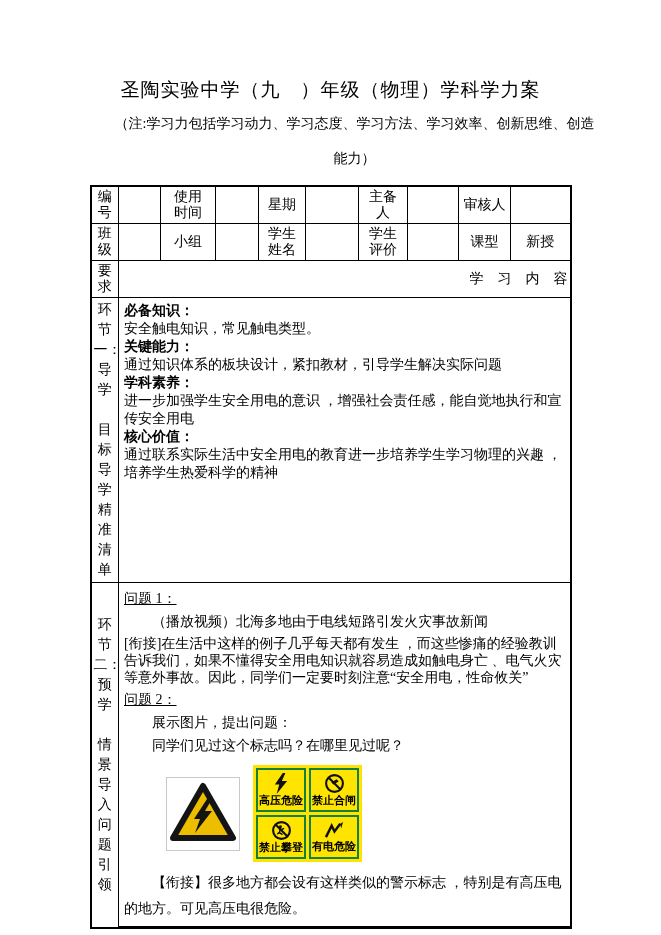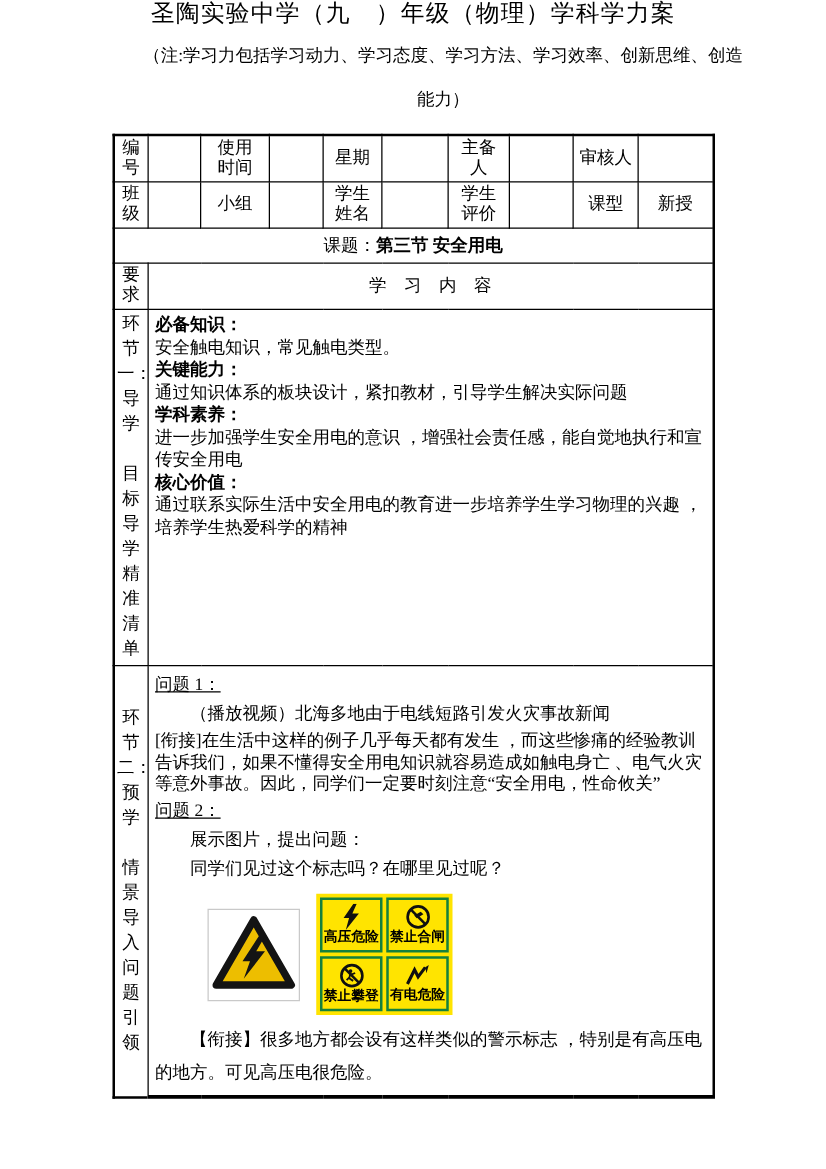--- a/index.html
+++ b/index.html
@@ -2,34 +2,34 @@
 <html><head>
 <meta charset="utf-8">
 <style>
   * { margin:0; padding:0; box-sizing:border-box; }
   html,body { background:#ffffff; }
   body {
     width:661px; height:935px;
     font-family:"Liberation Serif","DejaVu Serif",serif;
     color:#000;
   }
-  .page { width:661px; height:935px; overflow:hidden; }
+  .page { width:661px; height:935px; padding-top:78px; overflow:hidden; }
   .doc-title { text-align:center; font-size:19px; line-height:24px; letter-spacing:1px; }
   .doc-note { text-align:center; font-size:14px; line-height:35px; margin-top:4px; white-space:pre-line;margin-left:48px; }
   table.doc {
     border-collapse:collapse; table-layout:fixed;
     width:480px; margin:9px auto 0; border:2px solid #000;
   }
   td { border:1px solid #000; font-size:14px; vertical-align:middle; padding:2px; overflow:hidden; }
   .pre { white-space:pre-line; }
   td.lbl { text-align:center; line-height:16px; }
   tr.hdr td { height:35px; }
   td.topic-cell { height:28px; text-align:center; }
   .topic-val { font-weight:bold; }
-  td.req-cell { height:36px; text-align:center;margin-left:10px; }
+  td.req-cell { height:36px; text-align:right;margin-left:10px; }
   td.seclbl { text-align:center; line-height:20px; font-size:14px; vertical-align:middle; }
   td.content { vertical-align:top; padding:4px 6px 4px 5px; }
   td.sec1 { height:183px; }
   td.sec2 { height:338px; border-bottom:3px solid #000; }
   .s1-h { font-weight:bold; line-height:18px; }
   .s1-b { line-height:18px; }
   .p-q   { line-height:23px;text-decoration:underline; }
   .p-ind { line-height:23px; text-indent:2em; }
   .p-bridge { line-height:17px; margin:2px 0; }
   .tag { font-weight:normal; }
@@ -102,25 +102,20 @@
       <td class="lbl pre">学生
 姓名</td>
       <td></td>
       <td class="lbl pre">学生
 评价</td>
       <td></td>
       <td class="lbl">课型</td>
       <td class="lbl">新授</td>
     </tr>
 
-    <tr>
-      <td class="topic-cell" colspan="10">
-        <span>课题：</span><span class="topic-val">第三节 安全用电</span>
-      </td>
-    </tr>
 
     <tr>
       <td class="lbl pre">要
 求</td>
       <td class="req-cell" colspan="9">学　习　内　容</td>
     </tr>
 
     <tr>
       <td class="seclbl pre">环节
 一：

